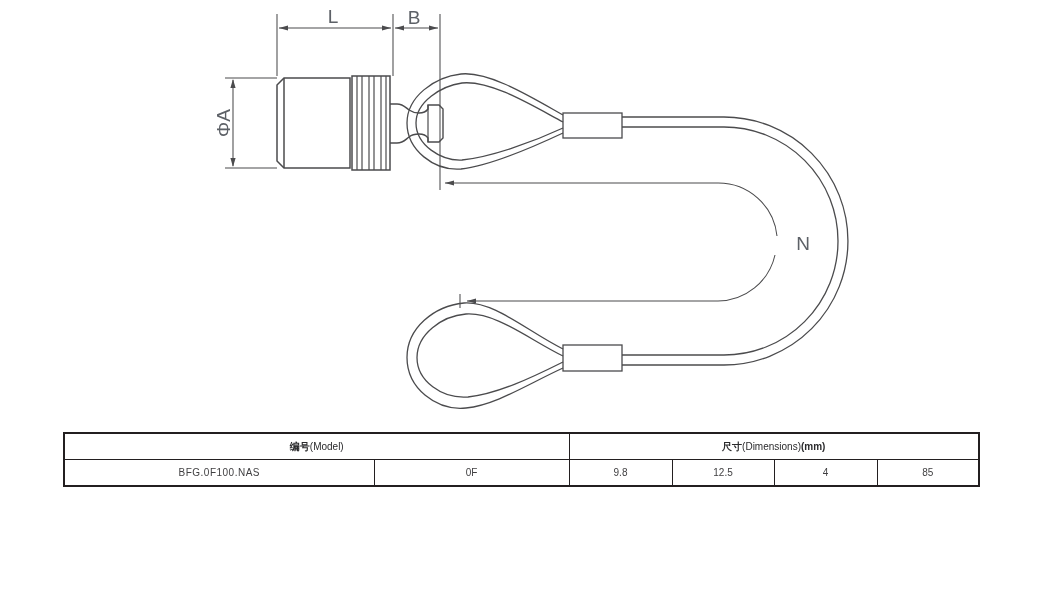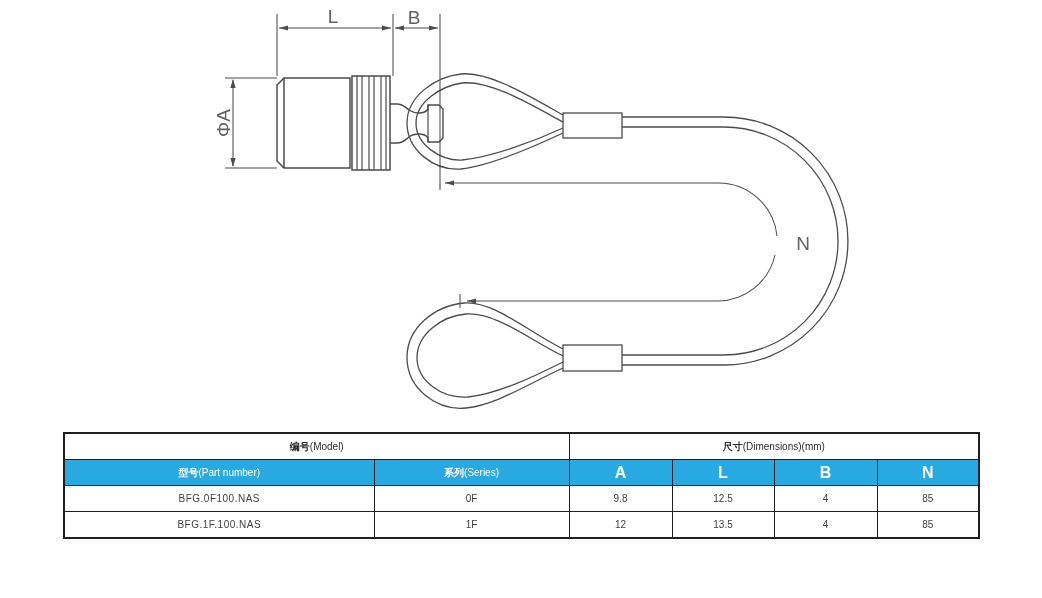--- a/index.html
+++ b/index.html
@@ -30,21 +30,21 @@
     text-align:center;
     vertical-align:middle;
     font-size:10px;
     color:#414042;
     white-space:nowrap;
     overflow:hidden;
   }
   tr.group-row td{color:#2a2a2c;}
   tr.group-row .zh{font-weight:700;}
   tr.group-row .en{font-weight:400;}
-  tr.group-row .unit{font-weight:400;text-align:center;}
+  tr.group-row .unit{font-weight:700;text-align:center;}
   tr.col-row td{
     background:#29a9e1;
     color:#ffffff;
   }
   tr.col-row .zh{font-weight:700;}
   tr.col-row .en{font-weight:400;}
   tr.col-row .dim-col{font-weight:700;font-size:16px;}
   td.part-no{letter-spacing:0.5px;margin-left:35px;}
 </style>
 </head>
@@ -146,45 +146,25 @@
       </colgroup>
       <tbody>
         <tr class="group-row">
           <td colspan="2">
             <span class="zh">编号</span><span class="en">(Model)</span>
           </td>
           <td colspan="4">
             <span class="zh">尺寸</span><span class="en">(Dimensions)</span><span class="unit">(mm)</span>
           </td>
         </tr>
-        <tr class="col-row">
-          <td>
-            <span class="zh">型号</span><span class="en">(Part number)</span>
-          </td>
-          <td>
-            <span class="zh">系列</span><span class="en">(Series)</span>
-          </td>
-          <td class="dim-col">A</td>
-          <td class="dim-col">L</td>
-          <td class="dim-col">B</td>
-          <td class="dim-col">N</td>
-        </tr>
         <tr>
           <td class="part-no">BFG.0F100.NAS</td>
           <td>0F</td>
           <td>9.8</td>
           <td>12.5</td>
-          <td>4</td>
-          <td>85</td>
-        </tr>
-        <tr>
-          <td class="part-no">BFG.1F.100.NAS</td>
-          <td>1F</td>
-          <td>12</td>
-          <td>13.5</td>
           <td>4</td>
           <td>85</td>
         </tr>
       </tbody>
     </table>
   </div>
 
 </div>
 
 </body></html>

